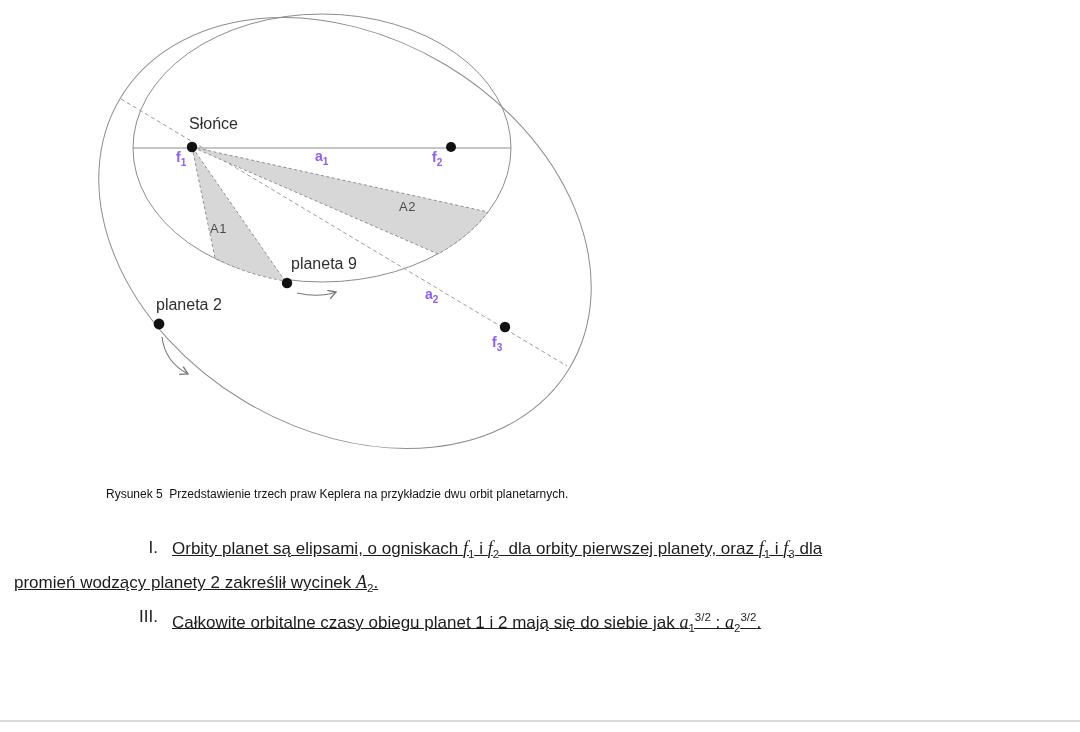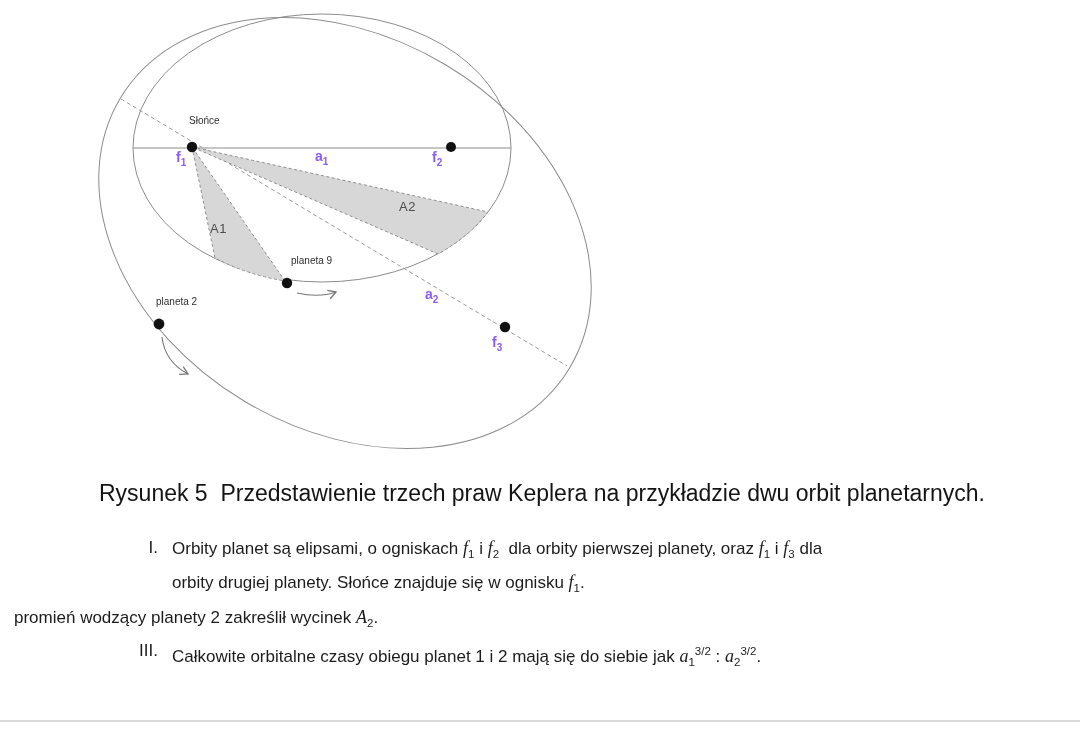--- a/index.html
+++ b/index.html
@@ -2,33 +2,33 @@
 <html><head>
 <meta charset="utf-8">
 <style>
   html,body{margin:0;padding:0;background:#ffffff;}
   .page{
     position:relative;width:1080px;height:732px;background:#ffffff;
     font-family:"Liberation Sans",sans-serif;color:#1c1c1c;overflow:hidden;
   }
   .figure{position:absolute;left:0;top:0;width:1080px;height:472px;}
   .figure svg{position:absolute;left:0;top:0;}
-  .lbl{position:absolute;font-size:10px;color:#2e2e2e;white-space:nowrap;line-height:1;}
+  .lbl{position:absolute;font-size:16px;color:#2e2e2e;white-space:nowrap;line-height:1;}
   .flabel{font-weight:bold;font-size:14px;color:#8b5cf6;}
   .flabel sub{font-size:10px;}
   .alabel{font-size:13px;color:#4d4d4d;letter-spacing:.5px;}
   .caption{
-    position:absolute;left:98px;top:479px;margin:1px;font-size:23px;color:#141414;
+    position:absolute;left:98px;top:479px;margin:8px;font-size:12px;color:#141414;
     white-space:pre-wrap;
   }
   .laws{position:absolute;left:0;top:534px;width:1020px;font-size:17px;line-height:28px;}
   .law{display:flex;}
   .num{flex:0 0 158px;text-align:right;}
   .ltext{margin-left:14px;width:840px;}
-  .tline{white-space:pre-wrap;}
+  .tline{white-space:pre-wrap;text-decoration:underline;}
   .mvar{font-family:"Liberation Serif",serif;font-style:italic;font-size:18px;}
   .ltext sub{font-size:11.5px;}
   .ltext sup{font-size:11.5px;}
   .bottom-rule{position:absolute;left:0;top:720px;width:1080px;height:2px;background:#dadada;}
 </style>
 </head>
 <body>
 
 <div class="page">
 
@@ -90,21 +90,20 @@
     <div class="lbl flabel" style="left:492px;top:335px;"><b>f</b><sub>3</sub></div>
   </div>
 
   <p class="caption">Rysunek 5  Przedstawienie trzech praw Keplera na przykładzie dwu orbit planetarnych.</p>
 
   <div class="laws">
     <div class="law">
       <div class="num">I.</div>
       <div class="ltext">
           <div class="tline">Orbity planet są elipsami, o ogniskach <i class="mvar">f</i><sub>1</sub> i <i class="mvar">f</i><sub>2</sub>  dla orbity pierwszej planety, oraz <i class="mvar">f</i><sub>1</sub> i <i class="mvar">f</i><sub>3</sub> dla</div>
-          <div class="tline">orbity drugiej planety. Słońce znajduje się w ognisku <i class="mvar">f</i><sub>1</sub>.</div>
         </div>
     </div>
     <div class="law">
       <div class="ltext">
           <div class="tline">promień wodzący planety 2 zakreślił wycinek <i class="mvar">A</i><sub>2</sub>.</div>
         </div>
     </div>
     <div class="law">
       <div class="num">III.</div>
       <div class="ltext">

